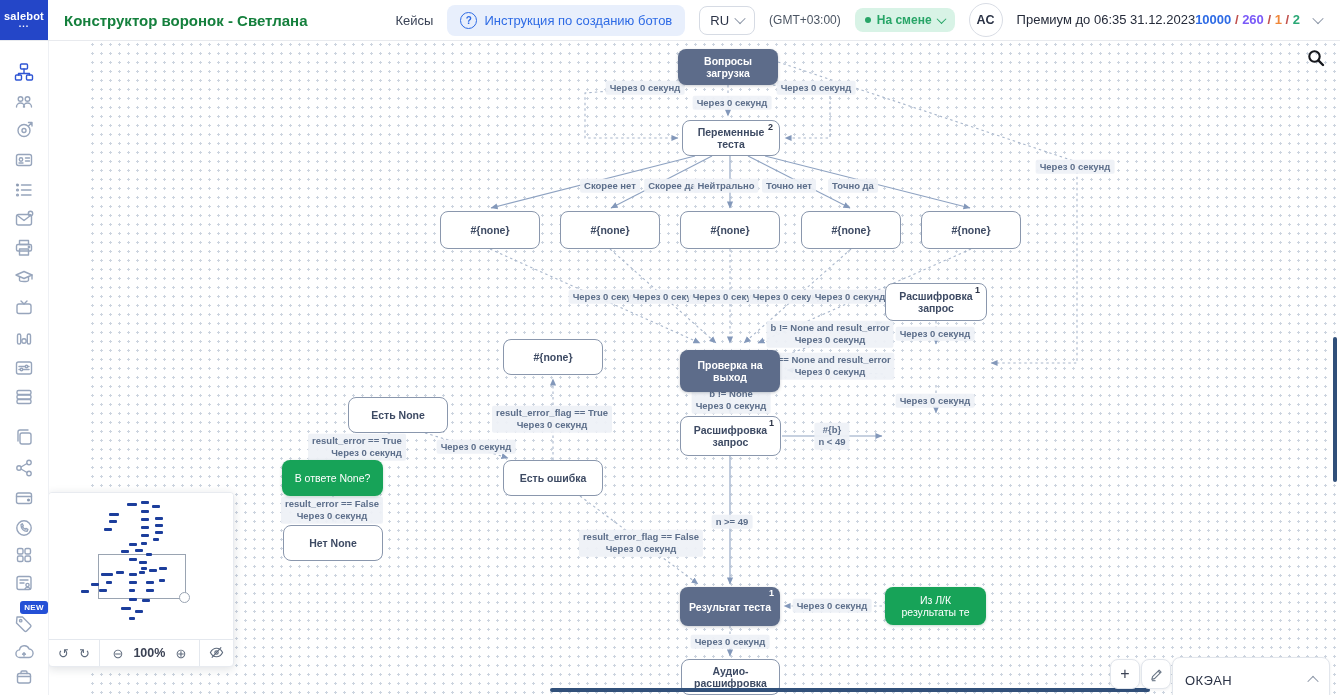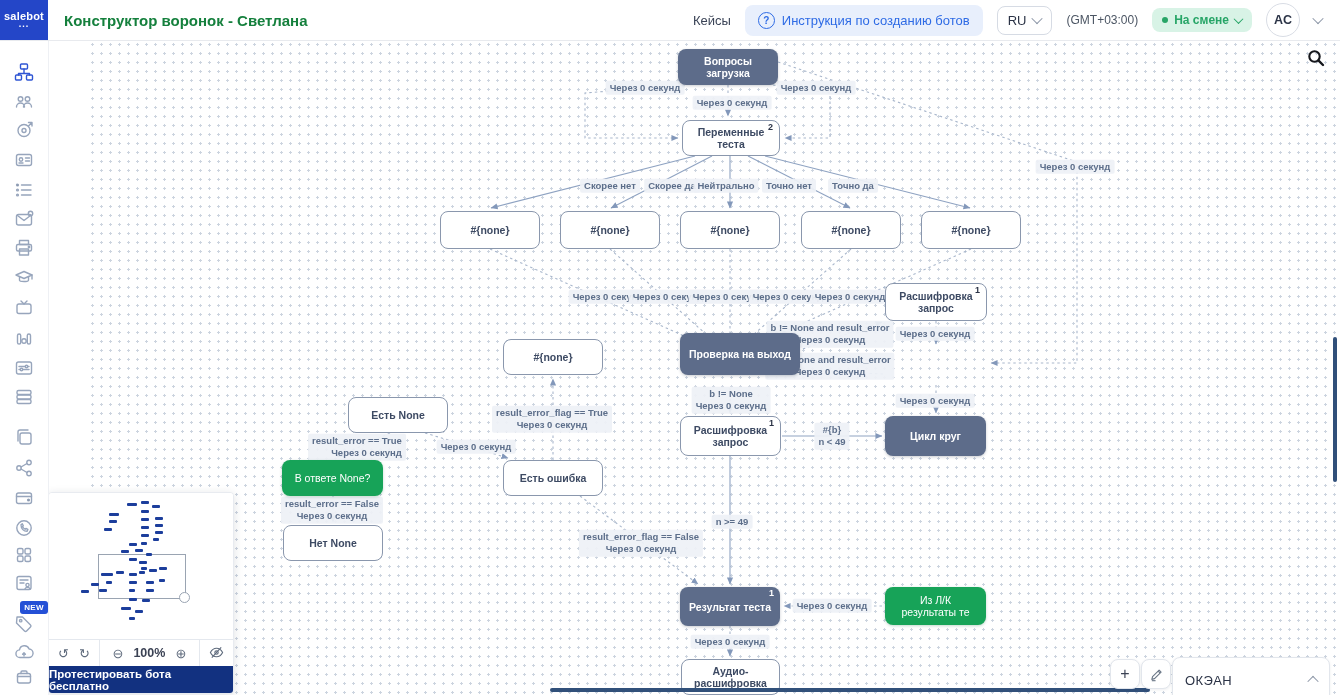--- a/index.html
+++ b/index.html
@@ -83,20 +83,24 @@
     <span>RU</span>
     <span class="chev gray"></span>
   </div>
   <div class="hitem" id="tz">(GMT+03:00)</div>
   <div class="hitem" id="shift-badge">
     <span class="dot"></span>
     <span>На смене</span>
     <span class="chev" style="width:6px;height:6px;"></span>
   </div>
   <div class="hitem" id="avatar">AC</div>
+  <div class="hitem" id="premium">
+    <div class="l1">Премиум до 06:35 31.12.2023</div>
+    <div class="l2" id="counters"><span style="color: rgb(46, 107, 229);">10000</span><span style="color: rgb(192, 80, 77);"> / </span><span style="color: rgb(122, 90, 248);">260</span><span style="color: rgb(192, 80, 77);"> / </span><span style="color: rgb(240, 136, 58);">1</span><span style="color: rgb(192, 80, 77);"> / </span><span style="color: rgb(42, 168, 118);">2</span></div>
+  </div>
   <span class="chev gray" id="hdr-caret"></span>
 </div>
 
 <div id="sidebar">
     <div class="sb-icon" style="top: 22px;"><svg width="20" height="20" viewBox="0 0 20 20" fill="none" stroke="#2f55d4" stroke-width="1.4" stroke-linecap="round" stroke-linejoin="round">
         <rect x="6.5" y="2" width="7" height="5" rx="1"></rect>
         <rect x="1.5" y="13" width="6" height="5" rx="1"></rect>
         <rect x="12.5" y="13" width="6" height="5" rx="1"></rect>
         <path d="M10,7 v3 M4.5,13 v-1.5 h11 v1.5 M10,10 v1.5"></path>
       </svg></div>
@@ -265,35 +269,32 @@
     <div class="node white" style="left: 713px; top: 171px; width: 100px; height: 38px;">
       <span>#{none}</span>
     </div>
     <div class="node white" style="left: 833px; top: 171px; width: 100px; height: 38px;">
       <span>#{none}</span>
     </div>
     <div class="node white" style="left: 797px; top: 243px; width: 102px; height: 38px;">
       <span>Расшифровка запрос</span>
       <span class="nbadge">1</span>
     </div>
-    <div class="node dark" style="left: 592px; top: 293px; width: 120px; height: 42px;">
+    <div class="node dark" style="left: 592px; top: 310px; width: 100px; height: 42px;">
       <span>Проверка на выход</span>
     </div>
     <div class="node white" style="left: 415px; top: 299px; width: 100px; height: 36px;">
       <span>#{none}</span>
     </div>
     <div class="node white" style="left: 260px; top: 357px; width: 100px; height: 36px;">
       <span>Есть None</span>
     </div>
     <div class="node white" style="left: 592px; top: 376px; width: 101px; height: 40px;">
       <span>Расшифровка запрос</span>
       <span class="nbadge">1</span>
-    </div>
-    <div class="node dark" style="left: 797px; top: 376px; width: 101px; height: 40px;">
-      <span>Цикл круг</span>
     </div>
     <div class="node green" style="left: 194px; top: 420px; width: 101px; height: 36px;">
       <span>В ответе None?</span>
     </div>
     <div class="node white" style="left: 415px; top: 420px; width: 100px; height: 36px;">
       <span>Есть ошибка</span>
     </div>
     <div class="node white" style="left: 195px; top: 485px; width: 100px; height: 36px;">
       <span>Нет None</span>
     </div>
@@ -461,21 +462,20 @@
     <div class="grp g3">
       <span class="glyph">
         <svg width="15" height="15" viewBox="0 0 16 16">
             <path d="M1.5,8 C3,5 5.3,3.5 8,3.5 C10.7,3.5 13,5 14.5,8 C13,11 10.7,12.5 8,12.5 C5.3,12.5 3,11 1.5,8 Z" fill="none" stroke="#5f6b7d" stroke-width="1.2"></path>
             <circle cx="8" cy="8" r="1.8" fill="none" stroke="#5f6b7d" stroke-width="1.2"></circle>
             <line x1="3" y1="13.5" x2="13" y2="2.5" stroke="#5f6b7d" stroke-width="1.2"></line>
           </svg>
       </span>
     </div>
   </div>
-  <div id="test-btn">Протестировать бота бесплатно</div>
 </div>
 
 <div class="fab" id="add-btn">+</div>
 <div class="fab" id="edit-btn">
   <svg width="15" height="15" viewBox="0 0 16 16">
       <path d="M3,13.2 L3.8,10.3 L10.8,3.3 L12.9,5.4 L5.9,12.4 Z" fill="none" stroke="#6b7787" stroke-width="1.2" stroke-linejoin="round"></path>
       <line x1="9.8" y1="4.3" x2="11.9" y2="6.4" stroke="#6b7787" stroke-width="1.2"></line>
       <line x1="3" y1="14.6" x2="7" y2="14.6" stroke="#6b7787" stroke-width="1.2"></line>
     </svg>
 </div>

